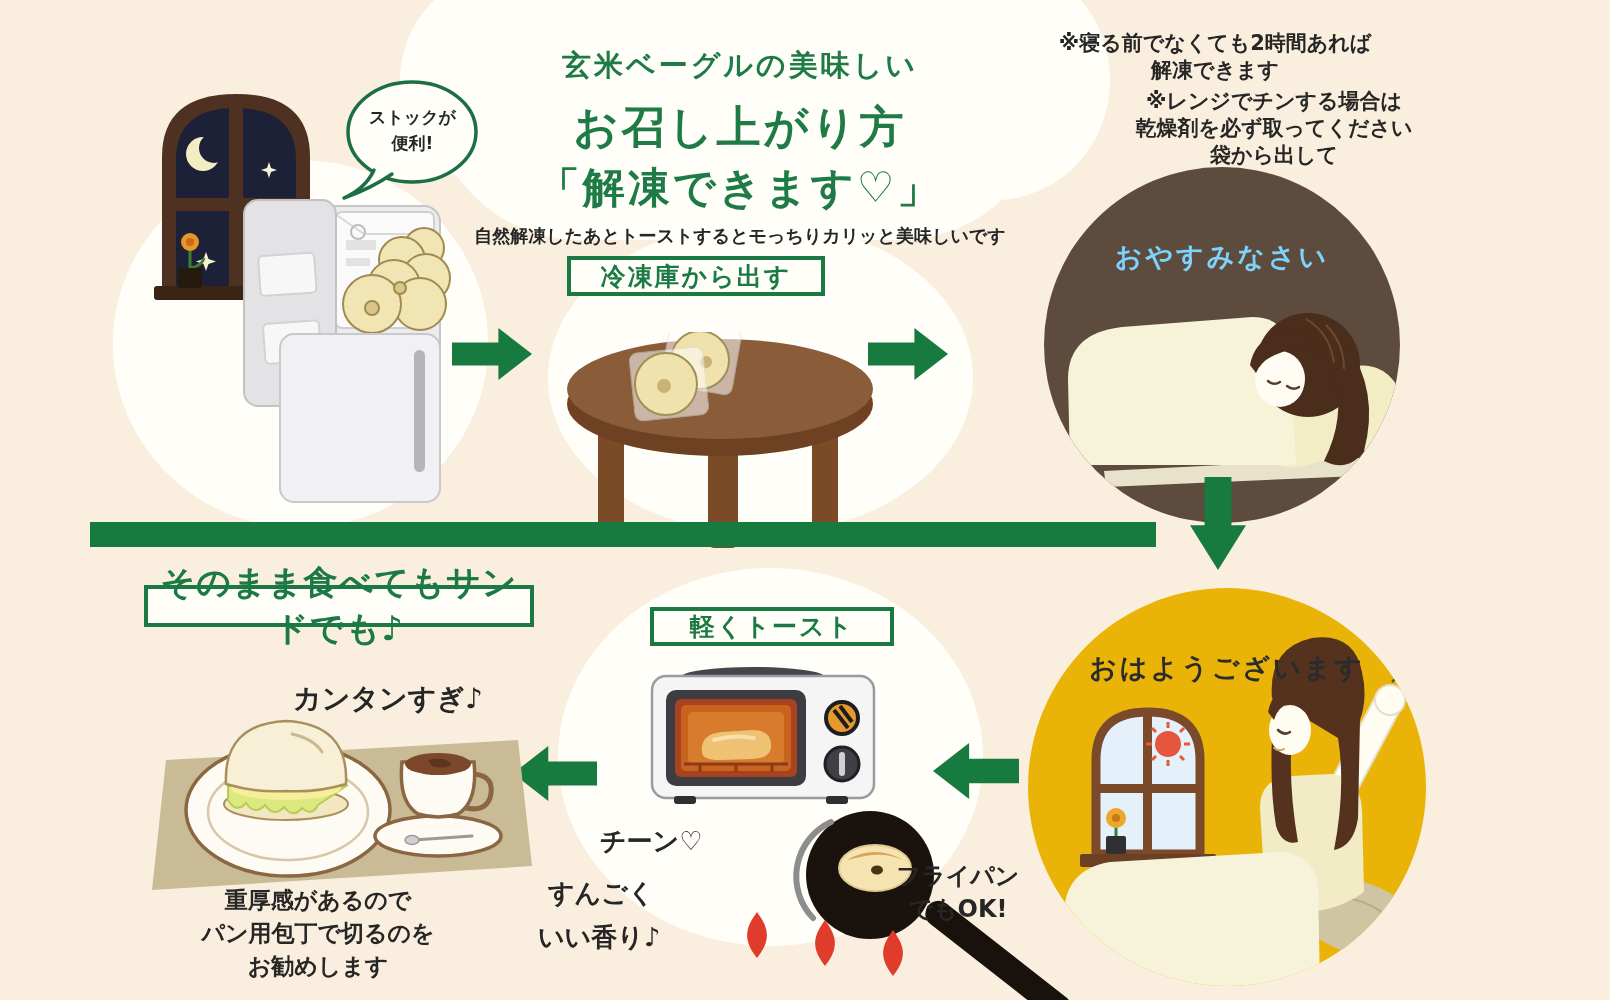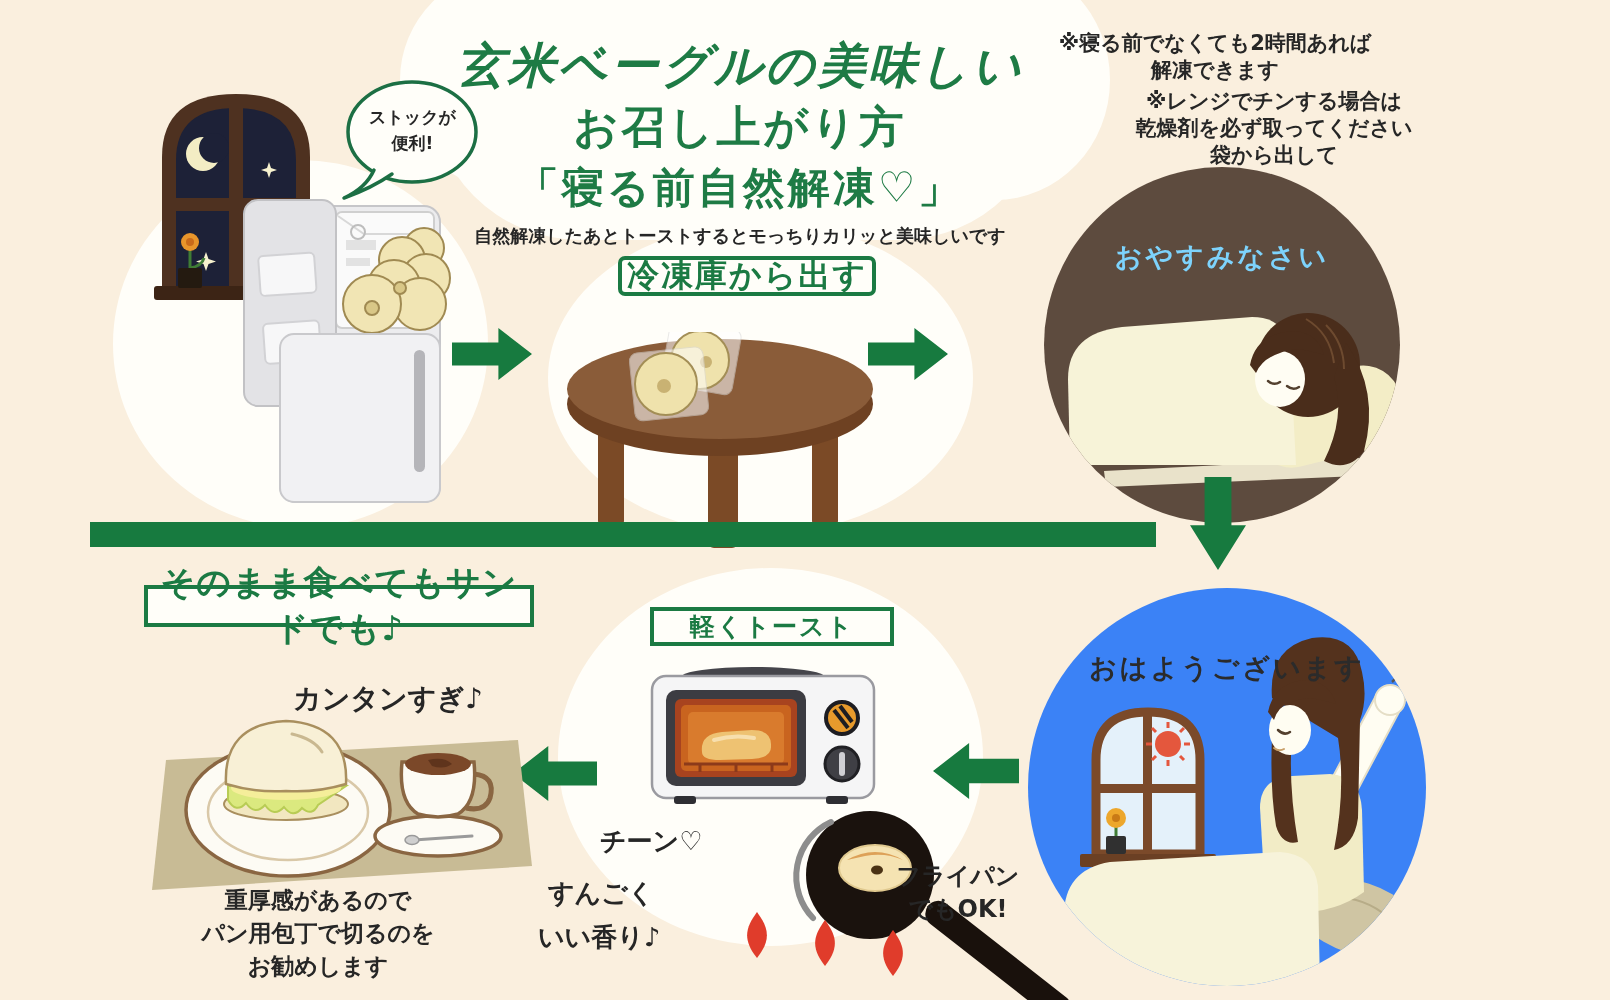--- a/index.html
+++ b/index.html
@@ -31,23 +31,23 @@
 
   <div class="white-blob" style="left:430px;top:-60px;width:620px;height:300px;border-radius:150px;"></div>
   <div class="white-blob" style="left:400px;top:-30px;width:220px;height:220px;"></div>
   <div class="white-blob" style="left:880px;top:-40px;width:230px;height:240px;"></div>
 
   <div class="white-blob" style="left:113px;top:160px;width:375px;height:368px;"></div>
   <div class="white-blob" style="left:548px;top:222px;width:425px;height:312px;"></div>
   <div class="white-blob" style="left:558px;top:568px;width:425px;height:378px;"></div>
 
   <div class="abs" style="left:440px;top:34px;width:600px;">
-    <div class="title-line" style="font-size:48px;line-height:62px;font-style:italic;">玄米ベーグルの美味しい</div>
+    <div class="title-line" style="font-size:29px;line-height:62px;">玄米ベーグルの美味しい</div>
     <div class="title-line" style="font-size:44px;line-height:62px;">お召し上がり方</div>
-    <div class="title-line" style="font-size:42px;line-height:60px;">「寝る前自然解凍♡」</div>
+    <div class="title-line" style="font-size:42px;line-height:60px;">「解凍できます♡」</div>
     <div class="title-line dtxt" style="font-size:18px;line-height:28px;color:#262626;letter-spacing:0;margin-top:4px;">自然解凍したあとトーストするとモっちりカリッと美味しいです</div>
   </div>
 
   <div class="note" style="left:1030px;top:30px;width:370px;font-size:21px;line-height:27px;">
     <div>※寝る前でなくても2時間あれば</div>
     <div>解凍できます</div>
   </div>
   <div class="note" style="left:1118px;top:88px;width:312px;font-size:21px;line-height:27px;">
     <div>※レンジでチンする場合は</div>
     <div>乾燥剤を必ず取ってください</div>
@@ -102,21 +102,21 @@
       <rect x="74" y="62" width="56" height="40" rx="5" fill="#f7f7f8" stroke="#d2d2d5" stroke-width="2"></rect>
       <rect x="74" y="130" width="56" height="40" rx="5" fill="#f7f7f8" stroke="#d2d2d5" stroke-width="2"></rect>
     </g>
     <rect x="92" y="142" width="160" height="168" rx="14" fill="#f1f1f3" stroke="#c9c9cc" stroke-width="2"></rect>
     <rect x="226" y="158" width="11" height="122" rx="5.5" fill="#b5b5b9"></rect>
   </svg>
 
 
   <div class="arrow-r" style="left:452px;top:328px;width:80px;height:52px;"></div>
 
-  <div class="box-label" style="left:618px;top:256px;width:250px;height:32px;font-size:32px;border-radius:7px;">
+  <div class="box-label" style="left:567px;top:256px;width:250px;height:32px;font-size:25px;">
     <div>冷凍庫から出す</div>
   </div>
 
   <svg class="abs" style="left:560px;top:332px;" width="320" height="218" viewBox="0 0 320 218">
     <rect x="38" y="95" width="26" height="100" rx="6" fill="#7b4a26"></rect>
     <rect x="252" y="95" width="26" height="100" rx="6" fill="#7b4a26"></rect>
     <rect x="148" y="112" width="30" height="104" rx="6" fill="#7b4a26"></rect>
     <ellipse cx="160" cy="72" rx="153" ry="52" fill="#6e4122"></ellipse>
     <ellipse cx="160" cy="57" rx="153" ry="50" fill="#8a5c39"></ellipse>
     <g>
@@ -151,21 +151,21 @@
       <path d="M262,152 q24,14 28,44" stroke="#6d4a2f" stroke-width="2" fill="none"></path>
       <path d="M282,158 q18,18 18,44" stroke="#6d4a2f" stroke-width="2" fill="none"></path>
     </svg>
     <div class="scene-label" style="top:72px;color:#7dd3fc;font-size:27px;">おやすみなさい</div>
   </div>
 
   <div class="abs" style="left:90px;top:522px;width:1066px;height:25px;background:#177a3f;"></div>
 
   <div class="arrow-d" style="left:1190px;top:477px;width:56px;height:93px;"></div>
 
-  <div class="scene-circle" style="left:1028px;top:588px;width:398px;height:398px;background:#3b82f6;">
+  <div class="scene-circle" style="left:1028px;top:588px;width:398px;height:398px;background:#eab308;">
     <svg width="398" height="398" viewBox="0 0 398 398" style="position:absolute;left:0;top:0;">
       <g transform="translate(60,116)">
         <path d="M8,150 L8,56 Q8,8 60,8 Q112,8 112,56 L112,150 Z" fill="#e4f1fa" stroke="#7b4a2a" stroke-width="9"></path>
         <rect x="55" y="8" width="9" height="142" fill="#7b4a2a"></rect>
         <rect x="8" y="80" width="104" height="9" fill="#7b4a2a"></rect>
         <circle cx="80" cy="40" r="13" fill="#e4573d"></circle>
         <g stroke="#e4573d" stroke-width="3">
           <line x1="80" y1="18" x2="80" y2="24"></line>
             <line x1="80" y1="56" x2="80" y2="62"></line>
           <line x1="58" y1="40" x2="64" y2="40"></line>

